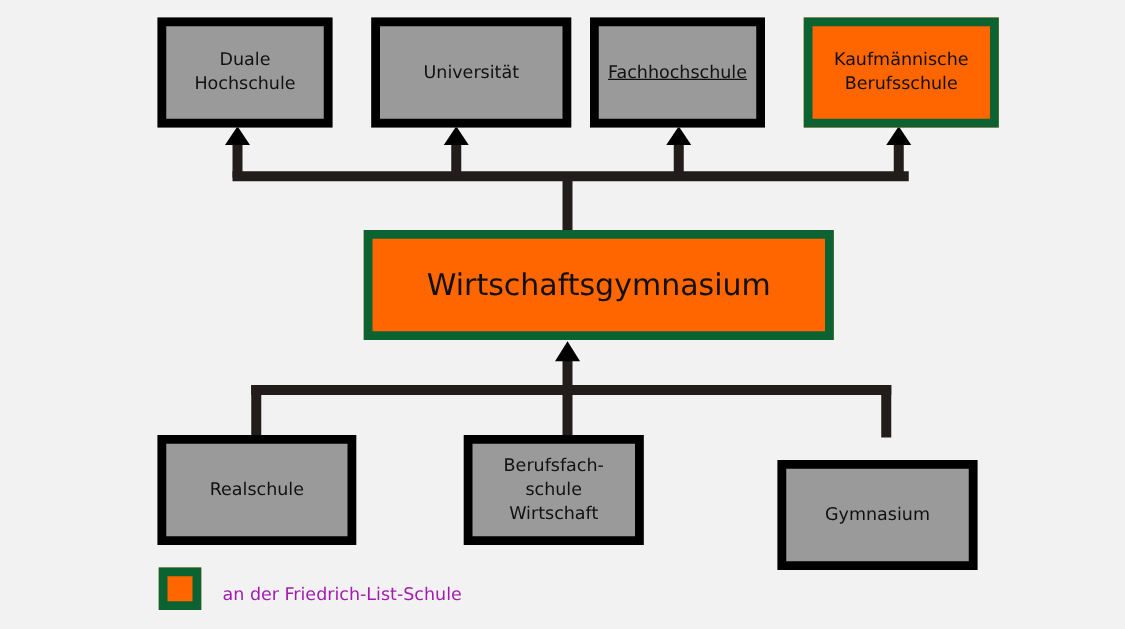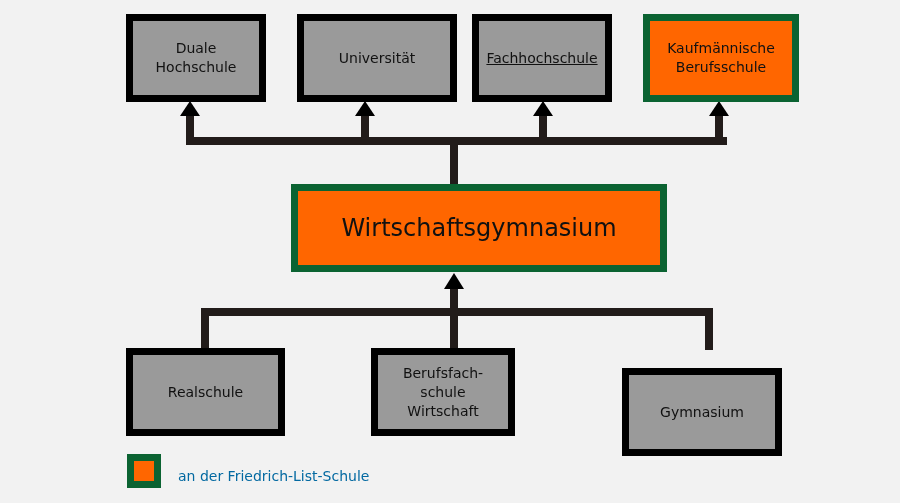--- a/index.html
+++ b/index.html
@@ -14,21 +14,21 @@
   }
   .box.gray { background: #9a9a9a; border: 7px solid #000; }
   .box.orange { background: #ff6600; border: 7px solid #0b6332; }
   .box span { white-space: pre-line; }
   svg.connectors { position: absolute; left: 0; top: 0; }
   .legend-swatch {
     position: absolute; left: 127px; top: 454px; width: 34px; height: 34px; box-sizing: border-box;
     background: #ff6600; border: 7px solid #0b6332;
   }
   .legend-label {
-    position: absolute; left: 178px; top: 468px; font-size: 14px; color: #0369a1;
+    position: absolute; left: 178px; top: 468px; font-size: 14px; color: #a21caf;
   }
 </style>
 </head>
 <body>
 
 <svg class="connectors" width="900" height="503">
   <g fill="#221c1a">
 
     <rect x="186" y="137" width="541" height="8"></rect>
 

